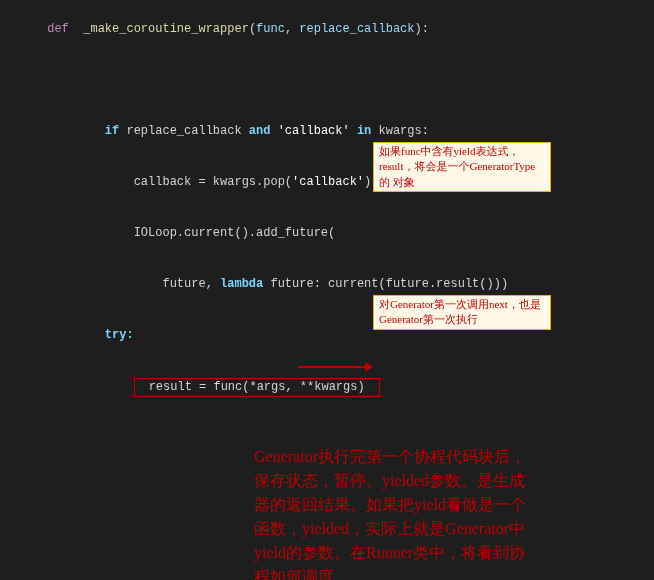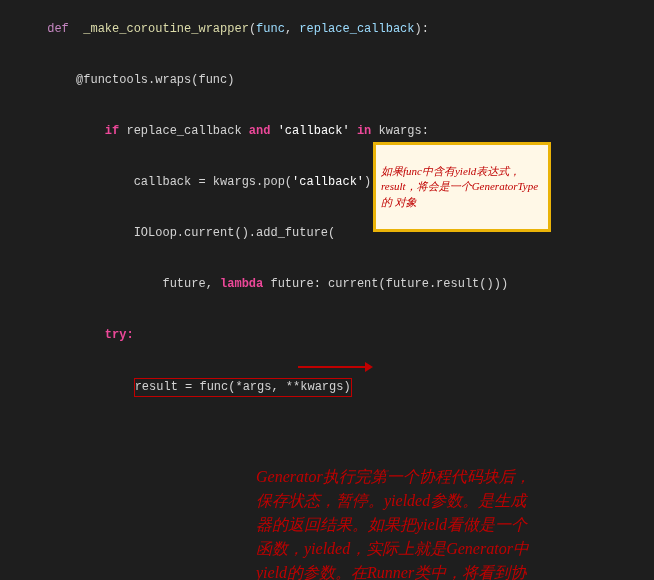--- a/index.html
+++ b/index.html
@@ -24,39 +24,38 @@
       min-height: 17px;
       padding: 0 4px;
       white-space: pre;
     }
     .line-content {
       flex: 1;
       position: relative;
     }
     .str { color: #ffffff; }
     .var { color: #9cdcfe; }
-    .bold-kw { color: #ec4899; font-weight: bold; }
+    .bold-kw { color: #7dd3fc; font-weight: bold; }
     .normal { color: #d4d4d4; }
     .pink { color: #c586c0; }
     .yellow { color: #dcdcaa; }
 
     
     .annotation {
       position: absolute;
       background: #fff8e7;
       color: #c00000;
       font-family: 'SimSun', '宋体', serif;
       font-size: 11px;
       line-height: 1.4;
-      padding: 19px 5px;
-      border: 3px solid #eab308;
+      padding: 1px 5px;
+      border: 1px solid #eab308;
       white-space: normal;
       z-index: 10;
       pointer-events: none;
-      font-style: italic;
     }
     .arrow-box {
       position: absolute;
       display: flex;
       align-items: center;
       z-index: 10;
       pointer-events: none;
     }
     .arrow-line {
       height: 2px;
@@ -66,37 +65,37 @@
       width: 0;
       height: 0;
       border-top: 5px solid transparent;
       border-bottom: 5px solid transparent;
       border-left: 8px solid #c00000;
     }
     
     .box-highlight {
       display: inline-block;
       border: 1.5px solid #c00000;
-      padding: 0 0;
+      padding: 0 14px;
     }
   </style>
 </head>
 <body>
 
 <div class="code-container">
 
   <div class="line">
     <span class="line-content">
       <span class="pink">def</span><span class="normal">  </span><span class="yellow">_make_coroutine_wrapper</span><span class="normal">(</span><span class="var">func</span><span class="normal">, </span><span class="var">replace_callback</span><span class="normal">):</span>
     </span>
   </div>
 
   <div class="line">
     <span class="line-content">
-      <span class="normal">    </span><span class="normal">@functools.wraps(func)</span>
+      <span class="normal">    </span>
     </span>
   </div>
 
 
 
   <div class="line">
     <span class="line-content">
       <span class="normal">        </span><span class="bold-kw">if</span><span class="normal"> replace_callback </span><span class="bold-kw">and</span><span class="normal"> </span><span class="str">'callback'</span><span class="normal"> </span><span class="bold-kw">in</span><span class="normal"> kwargs:</span>
     </span>
   </div>
@@ -142,18 +141,22 @@
       
     </span>
   </div>
 
   <div class="annotation" style="top: 142px; left: 373px; width: 178px;">
     <span>如果func中含有yield表达式，
 result，将会是一个GeneratorType的
 对象</span>
   </div>
 
+  <div class="annotation" style="top: 295px; left: 373px; width: 178px;">
+    <span>对Generator第一次调用next，也是
+Generator第一次执行</span>
+  </div>
 
   <div class="annotation" style="top: 443px; left: 248px; width: 295px; color: #c00000; border-color: transparent; background: transparent;">
     <span style="color:#c00000; font-family: 'SimSun','宋体',serif; font-size:16px; line-height:1.5;">Generator执行完第一个协程代码块后，保存状态，暂停。yielded参数。是生成器的返回结果。如果把yield看做是一个函数，yielded，实际上就是Generator中yield的参数。在Runner类中，将看到协程如何调度。</span>
   </div>
 
 </div>
 
 </body></html>

